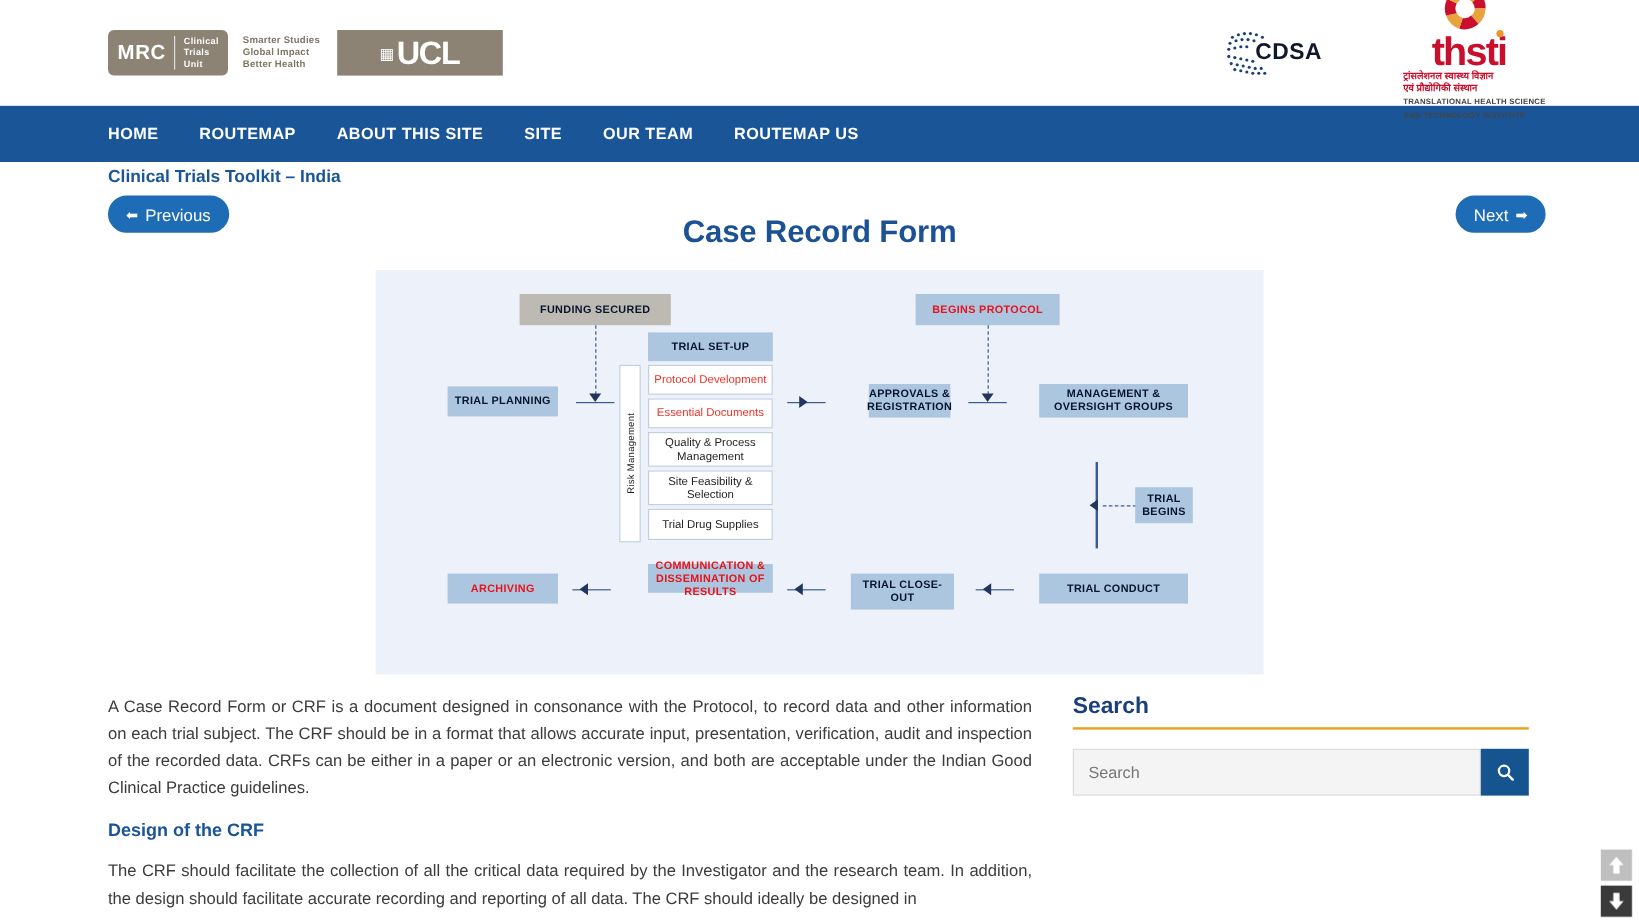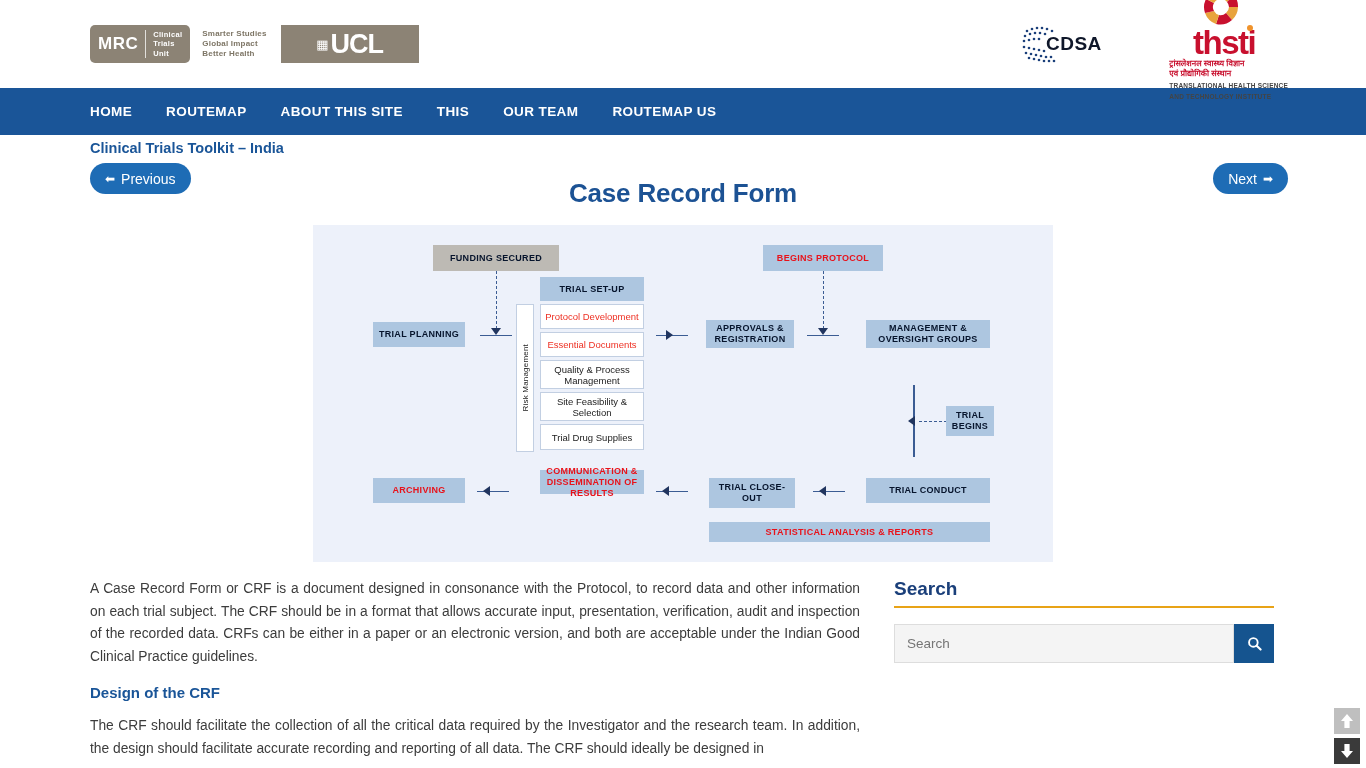--- a/index.html
+++ b/index.html
@@ -342,21 +342,21 @@
         <div class="thsti-en">AND TECHNOLOGY INSTITUTE</div>
       </div>
     </div>
   </div>
 </div>
 
 <nav class="main-nav">
   <a class="nav-item" href="#">HOME</a>
   <a class="nav-item" href="#">ROUTEMAP</a>
   <a class="nav-item" href="#">ABOUT THIS SITE</a>
-  <a class="nav-item" href="#">THIS</a>
+  <a class="nav-item" href="#">SITE</a>
   <a class="nav-item" href="#">OUR TEAM</a>
   <a class="nav-item" href="#">ROUTEMAP US</a>
 </nav>
 
 <div class="subbar">
   <div class="toolkit-title">Clinical Trials Toolkit – India</div>
 </div>
 
 <div class="title-row">
   <div class="pill prev">
@@ -393,21 +393,21 @@
 
   <div class="dbox white red" style="left:227px; top:79px; width:104px; height:25px;">Protocol Development</div>
   <div class="dbox white red" style="left:227px; top:107px; width:104px; height:25px;">Essential Documents</div>
   <div class="dbox white" style="left:227px; top:135px; width:104px; height:29px;">Quality &amp; Process Management</div>
   <div class="dbox white" style="left:227px; top:167px; width:104px; height:29px;">Site Feasibility &amp; Selection</div>
   <div class="dbox white" style="left:227px; top:199px; width:104px; height:26px;">Trial Drug Supplies</div>
 
   <div class="hline" style="left:343px; top:110px; width:32px;"></div>
   <div class="arrow-r" style="left:353px; top:105px;"></div>
 
-  <div class="dbox" style="left:393px; top:95px; width:88px; height:28px;">APPROVALS &amp; REGISTRATION</div>
+  <div class="dbox" style="left:411px; top:95px; width:68px; height:28px;">APPROVALS &amp; REGISTRATION</div>
 
   <div class="dbox" style="left:553px; top:95px; width:124px; height:28px;">MANAGEMENT &amp; OVERSIGHT GROUPS</div>
 
   <div class="vline" style="left:600px; top:160px; width:1.5px; height:72px;"></div>
   <div class="dashh" style="left:606px; top:196px; width:38px;"></div>
   <div class="arrow-l" style="left:595px; top:191px;"></div>
   <div class="dbox" style="left:633px; top:181px; width:48px; height:30px;">TRIAL BEGINS</div>
 
   <div class="dbox red" style="left:60px; top:253px; width:92px; height:25px;">ARCHIVING</div>
 
@@ -419,21 +419,20 @@
   <div class="hline" style="left:343px; top:266px; width:32px;"></div>
   <div class="arrow-l" style="left:349px; top:261px;"></div>
 
   <div class="dbox" style="left:396px; top:253px; width:86px; height:30px;">TRIAL CLOSE-OUT</div>
 
   <div class="hline" style="left:500px; top:266px; width:32px;"></div>
   <div class="arrow-l" style="left:506px; top:261px;"></div>
 
   <div class="dbox" style="left:553px; top:253px; width:124px; height:25px;">TRIAL CONDUCT</div>
 
-  <div class="dbox red" style="left:396px; top:297px; width:281px; height:20px;">STATISTICAL ANALYSIS &amp; REPORTS</div>
 </div>
 
 <div class="content-row">
   <div class="col-main">
     <p class="body-p">A Case Record Form or CRF is a document designed in consonance with the Protocol, to record data and other information on each trial subject. The CRF should be in a format that allows accurate input, presentation, verification, audit and inspection of the recorded data. CRFs can be either in a paper or an electronic version, and both are acceptable under the Indian Good Clinical Practice guidelines.</p>
     <h3 class="sub-head">Design of the CRF</h3>
     <p class="body-p">The CRF should facilitate the collection of all the critical data required by the Investigator and the research team. In addition, the design should facilitate accurate recording and reporting of all data. The CRF should ideally be designed in</p>
   </div>
 
   <div class="col-side">

